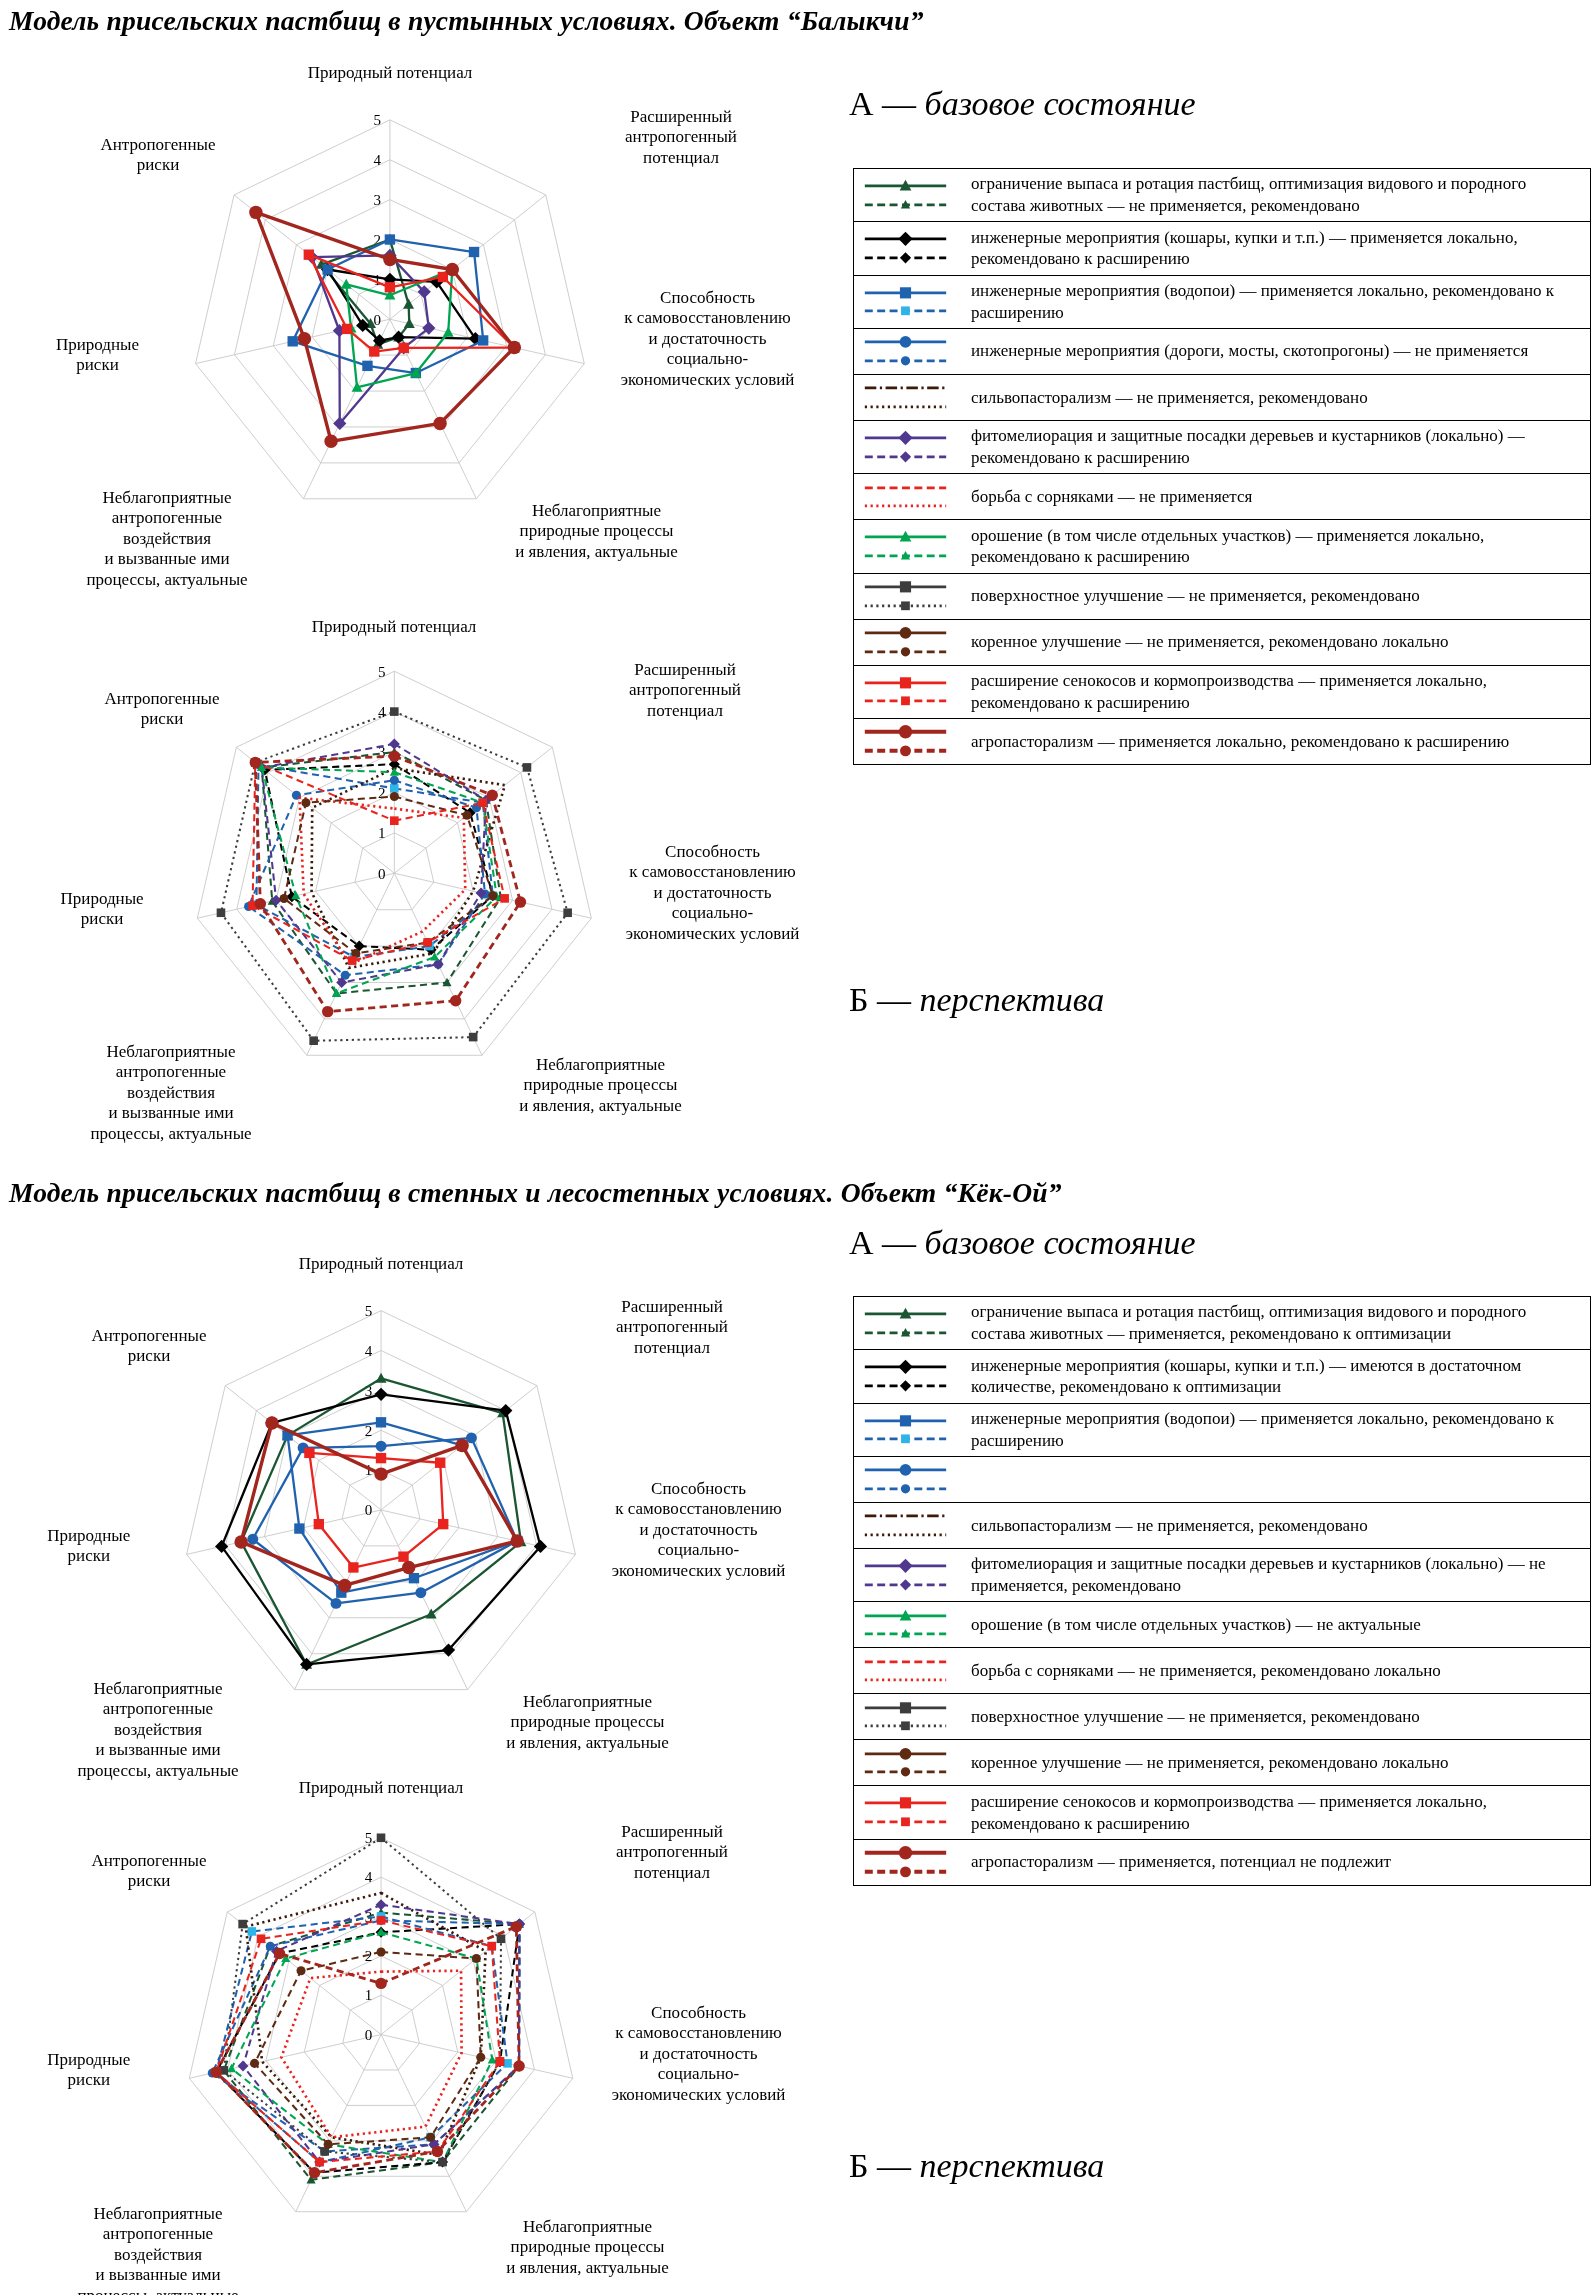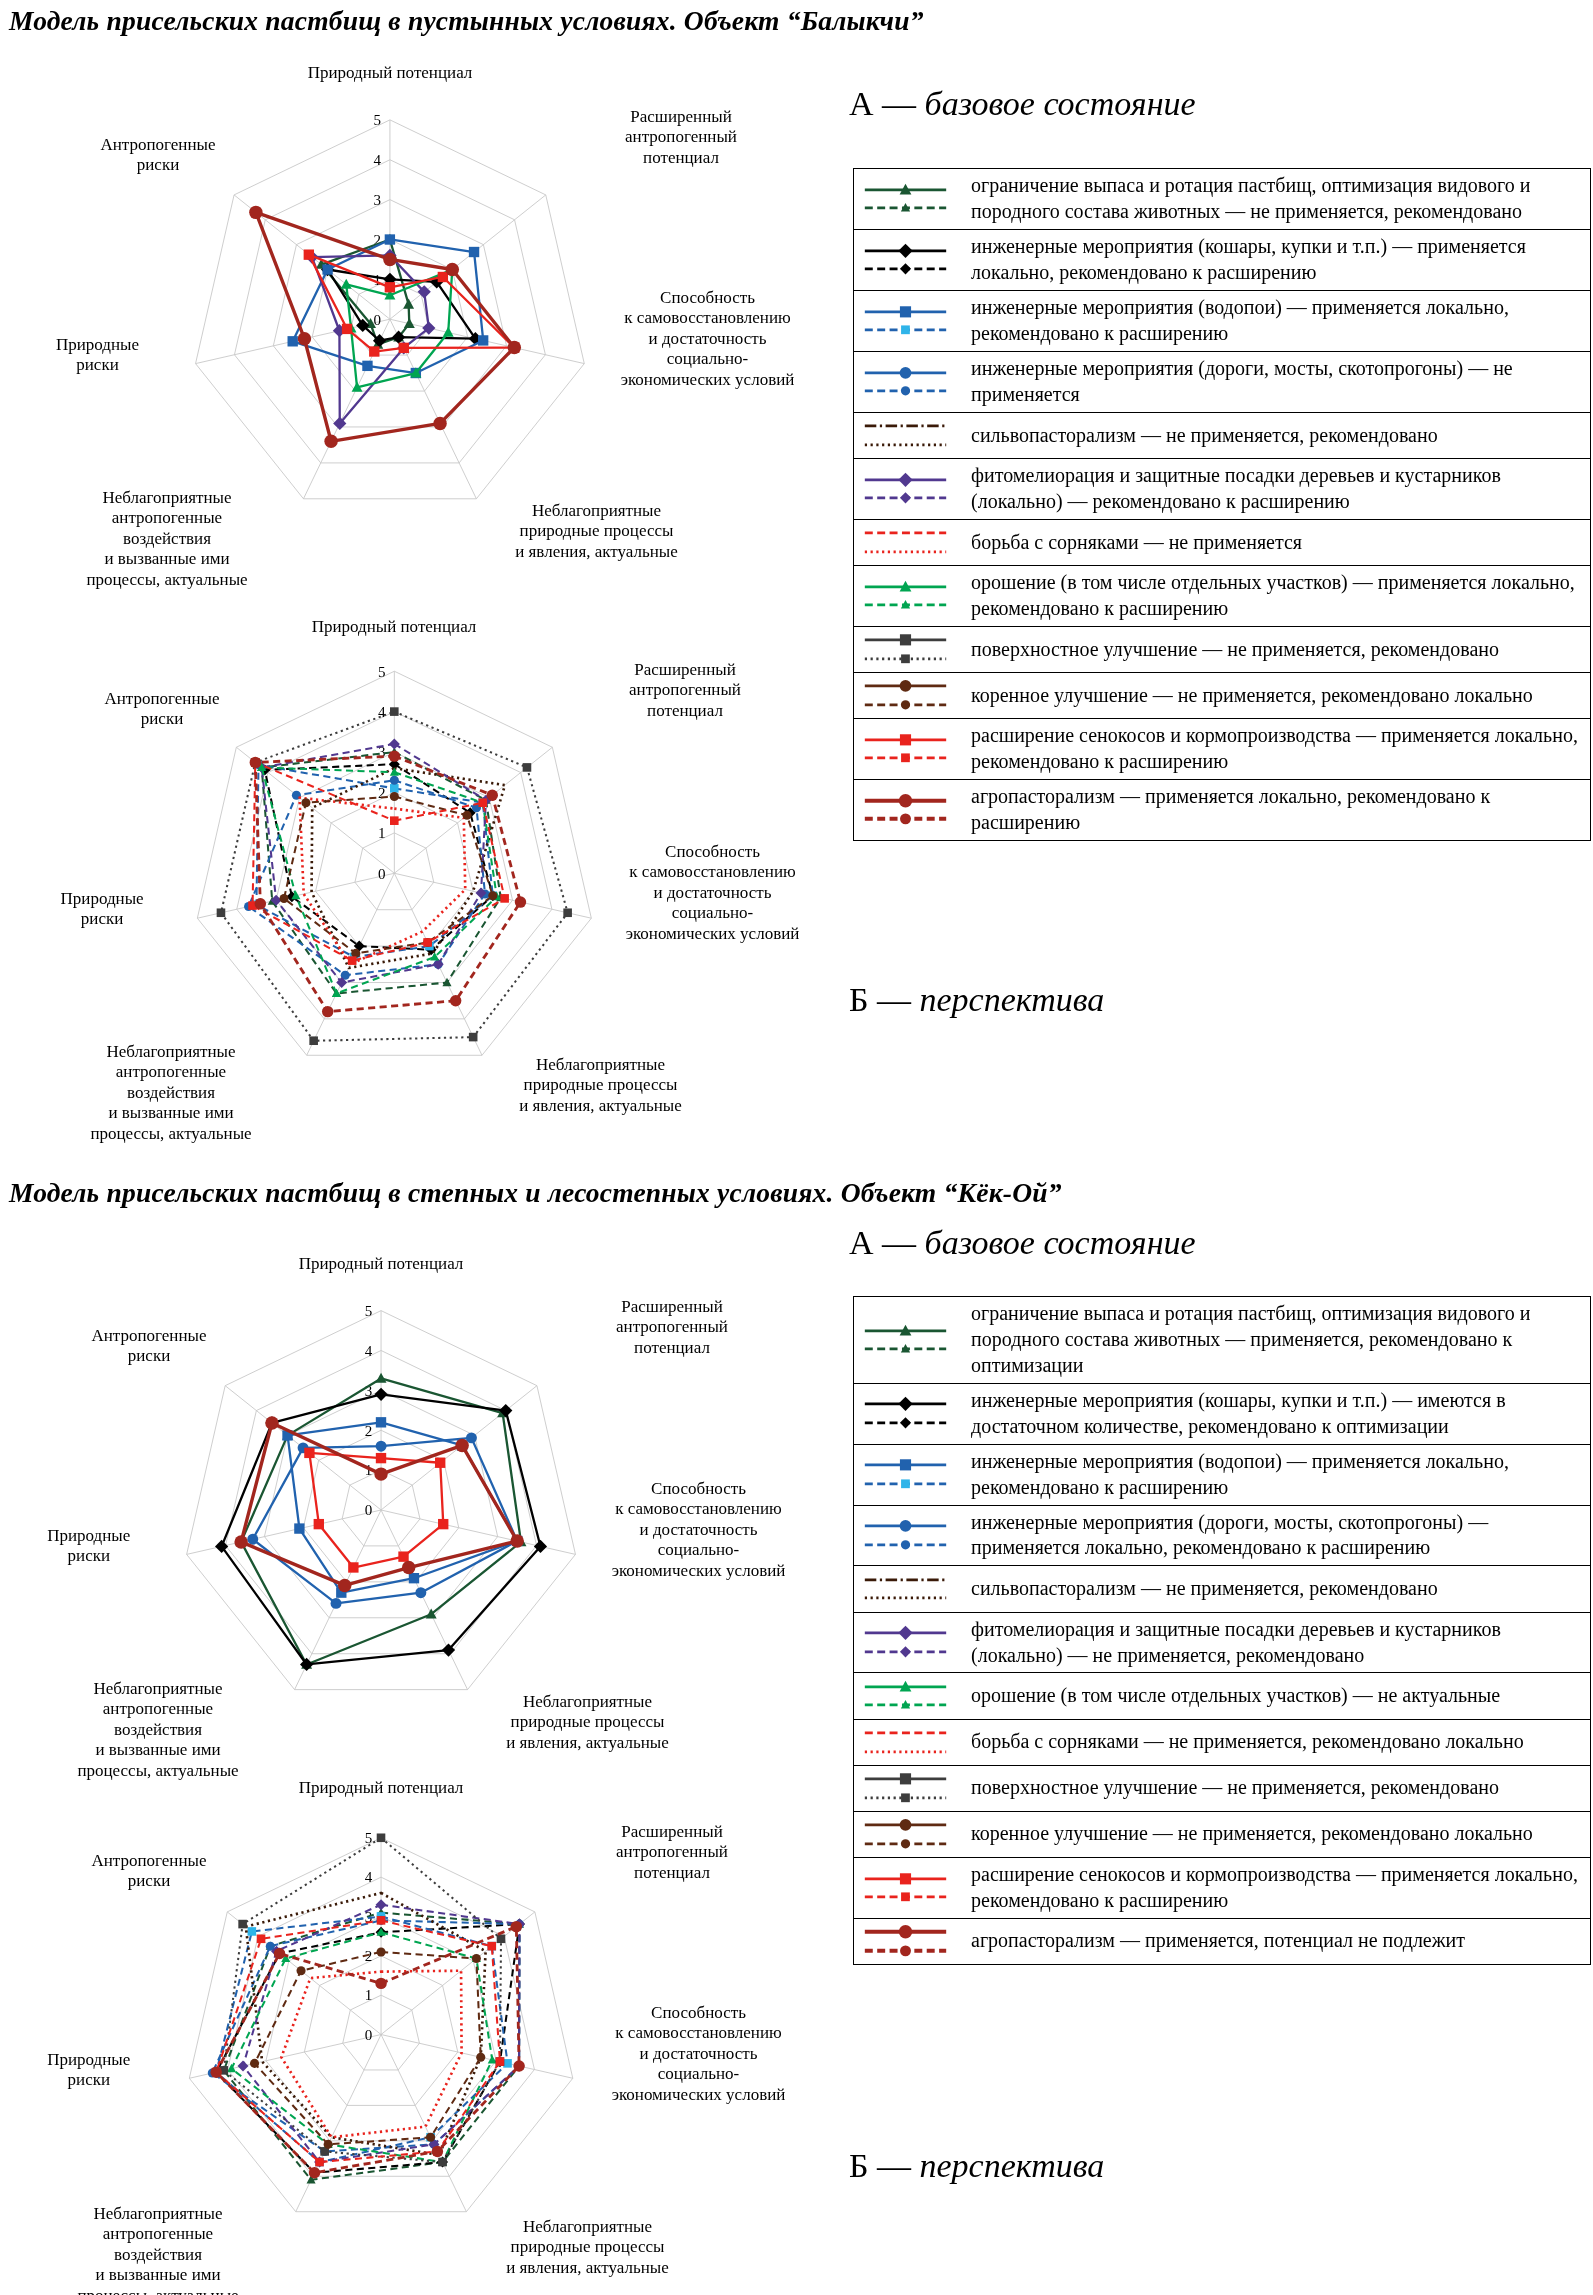--- a/index.html
+++ b/index.html
@@ -32,21 +32,21 @@
   .tick{font-size:17px;fill:#000;font-family:"Liberation Serif","DejaVu Serif",serif;}
   .legend{
     position:absolute;left:853px;width:738px;border:1.3px solid #000;background:#fff;
     box-sizing:border-box;
   }
   #legend0{top:168px;}
   #legend1{top:1296px;}
   .lrow{display:flex;border-bottom:0.9px solid #000;align-items:center;}
   .lrow:last-child{border-bottom:none;}
   .lsamples{width:103px;flex:none;padding:4.4px 3.5px 4.4px 7px;display:flex;flex-direction:column;gap:0.9px;}
-  .ltext{padding:4.4px 10.6px 4.4px 3.5px;font-size:20px;line-height:1.28;}
+  .ltext{padding:4.4px 10.6px 4.4px 3.5px;font-size:17px;line-height:1.28;}
 </style>
 </head>
 <body>
 
 <h1 class="fig-title" id="title1">Модель присельских пастбищ в пустынных условиях. Объект “Балыкчи”</h1>
 
 <div class="section-label" id="labelA1"><span>А — </span><i>базовое состояние</i></div>
 
 <div class="chart" id="chart0">
     <svg width="833" height="567" viewBox="0 0 940 640">
@@ -569,21 +569,20 @@
       <div class="lsamples">
         <svg width="89" height="17.7" viewBox="0 0 100 20">
           <line x1="4" y1="10" x2="96" y2="10" stroke="#2162ae" stroke-width="3"></line>
           <circle cx="50" cy="10" r="6.6499999999999995" fill="#2162ae"></circle>
         </svg>
         <svg width="89" height="17.7" viewBox="0 0 100 20">
           <line x1="4" y1="10" x2="96" y2="10" stroke="#2162ae" stroke-width="3" stroke-dasharray="9,5"></line>
           <circle cx="50" cy="10" r="5.225" fill="#2162ae"></circle>
         </svg>
       </div>
-      <div class="ltext">инженерные мероприятия (дороги, мосты, скотопрогоны) — применяется локально, рекомендовано к расширению</div>
     </div>
     <div class="lrow">
       <div class="lsamples">
         <svg width="89" height="17.7" viewBox="0 0 100 20">
           <line x1="4" y1="10" x2="96" y2="10" stroke="#3a1a08" stroke-width="3" stroke-dasharray="13,4,2.5,4"></line>
         </svg>
         <svg width="89" height="17.7" viewBox="0 0 100 20">
           <line x1="4" y1="10" x2="96" y2="10" stroke="#3a1a08" stroke-width="3" stroke-dasharray="2.5,4"></line>
         </svg>
       </div>

